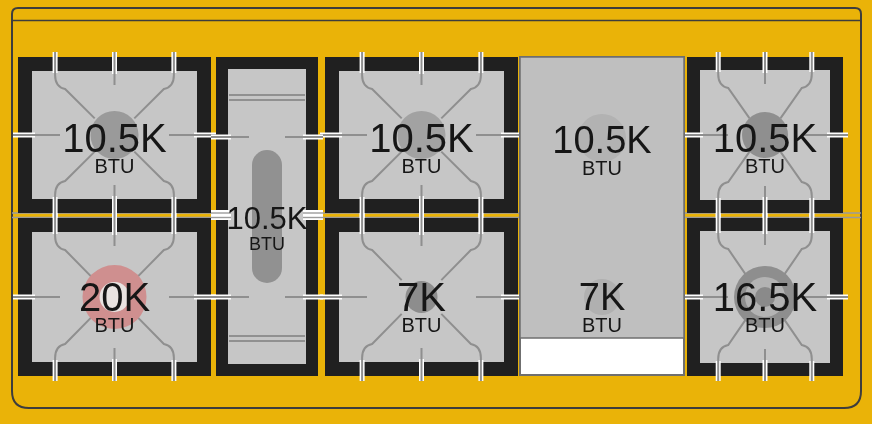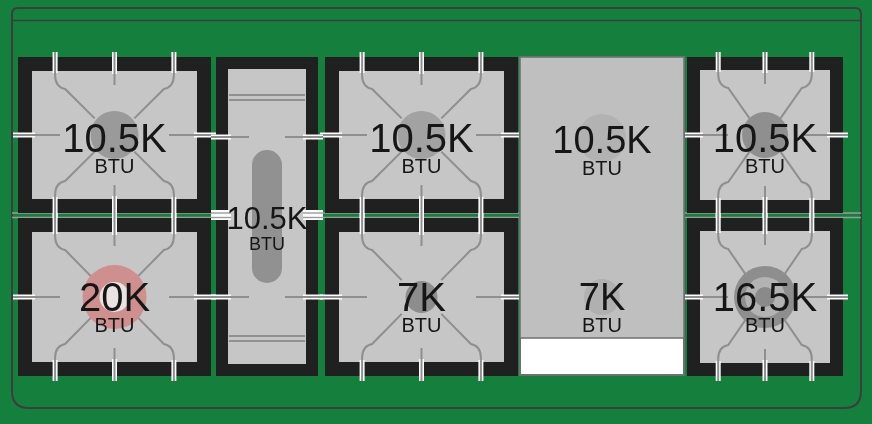--- a/index.html
+++ b/index.html
@@ -1,20 +1,20 @@
 <!DOCTYPE html>
 <html><head>
 <meta charset="utf-8">
 <style>
   html, body { margin: 0; padding: 0; background: #ffffff; }
   .stage {
     position: relative;
     width: 872px;
     height: 424px;
-    background: #15803d;
+    background: #eab308;
     overflow: hidden;
     font-family: "Liberation Sans", sans-serif;
   }
   svg text {
     font-family: "Liberation Sans", sans-serif;
     fill: #161616;
   }
 </style>
 </head>
 <body>

